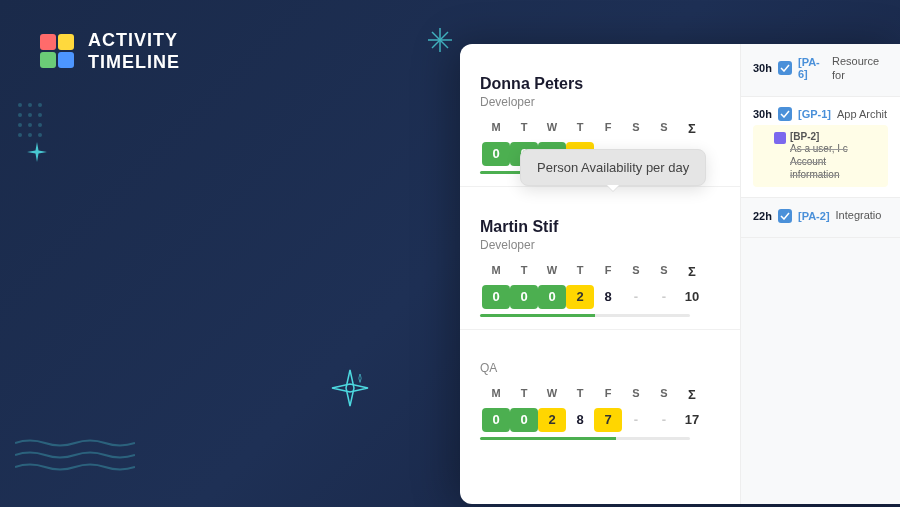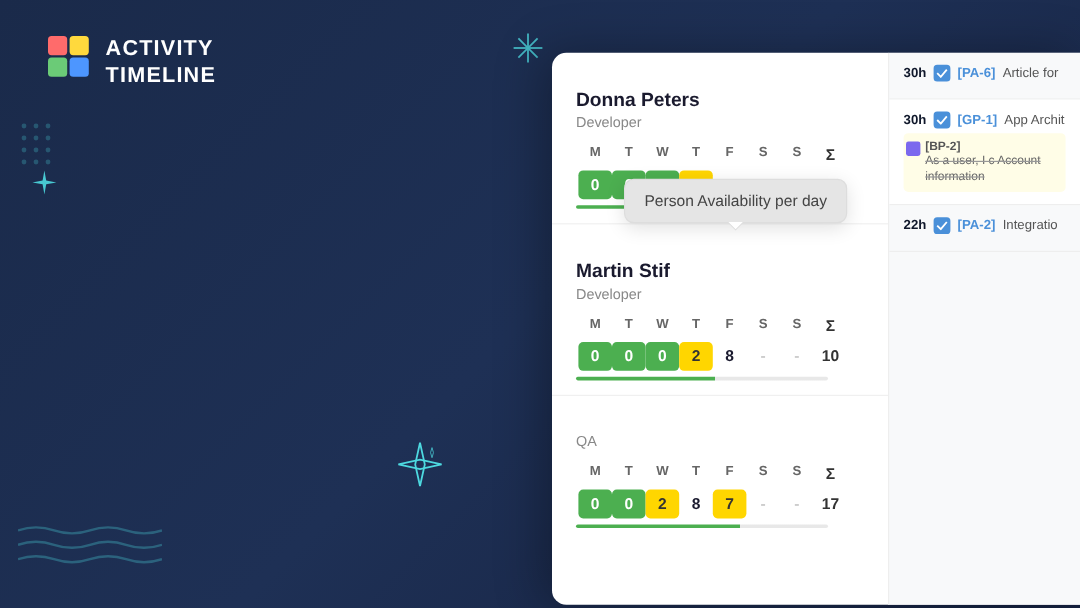--- a/index.html
+++ b/index.html
@@ -25,20 +25,21 @@
       width: 460px;
       height: 507px;
       padding: 30px 40px;
       display: flex;
       flex-direction: column;
       justify-content: flex-start;
     }
 
     .logo-area {
       display: flex;
+      align-items: center;
       gap: 12px;
       margin-bottom: 50px;
     }
 
     .logo-icon {
       width: 36px;
       height: 36px;
       position: relative;
     }
 
@@ -436,37 +437,37 @@
 
       <div class="task-item">
         <div class="task-header">
           <span class="task-hours">30h</span>
           <div class="task-checkbox checked">
             <svg width="10" height="8" viewBox="0 0 10 8">
                 <path d="M1 4 L4 7 L9 1" stroke="white" stroke-width="1.5" fill="none"></path>
               </svg>
           </div>
           <span class="task-id">[PA-6]</span>
-          <span class="task-title">Article for</span>
+          <span class="task-title">Resource for</span>
         </div>
       </div>
 
       <div class="task-item" style="background:#fff;">
         <div class="task-header">
           <span class="task-hours">30h</span>
           <div class="task-checkbox checked">
             <svg width="10" height="8" viewBox="0 0 10 8">
                 <path d="M1 4 L4 7 L9 1" stroke="white" stroke-width="1.5" fill="none"></path>
               </svg>
           </div>
           <span class="task-id">[GP-1]</span>
           <span class="task-title">App Archit</span>
         </div>
 
-        <div style="background:#fffde7;padding:6px 2px;border-radius:4px;margin-top:4px;display:flex;align-items:flex-start;gap:4px;">
+        <div style="background:#fffde7;padding:6px 21px;border-radius:4px;margin-top:4px;display:flex;align-items:flex-start;gap:4px;">
           <div style="width:12px;height:12px;background:#7b68ee;border-radius:2px;flex-shrink:0;margin-top:1px;"></div>
           <div>
             <div style="font-size:10px;color:#555;font-weight:600;">[BP-2]</div>
             <div style="font-size:10px;color:#666;text-decoration:line-through;text-decoration-color:#999;line-height:1.3;">As a user, I c Account information</div>
           </div>
         </div>
       </div>
 
       <div class="task-item">
         <div class="task-header">

